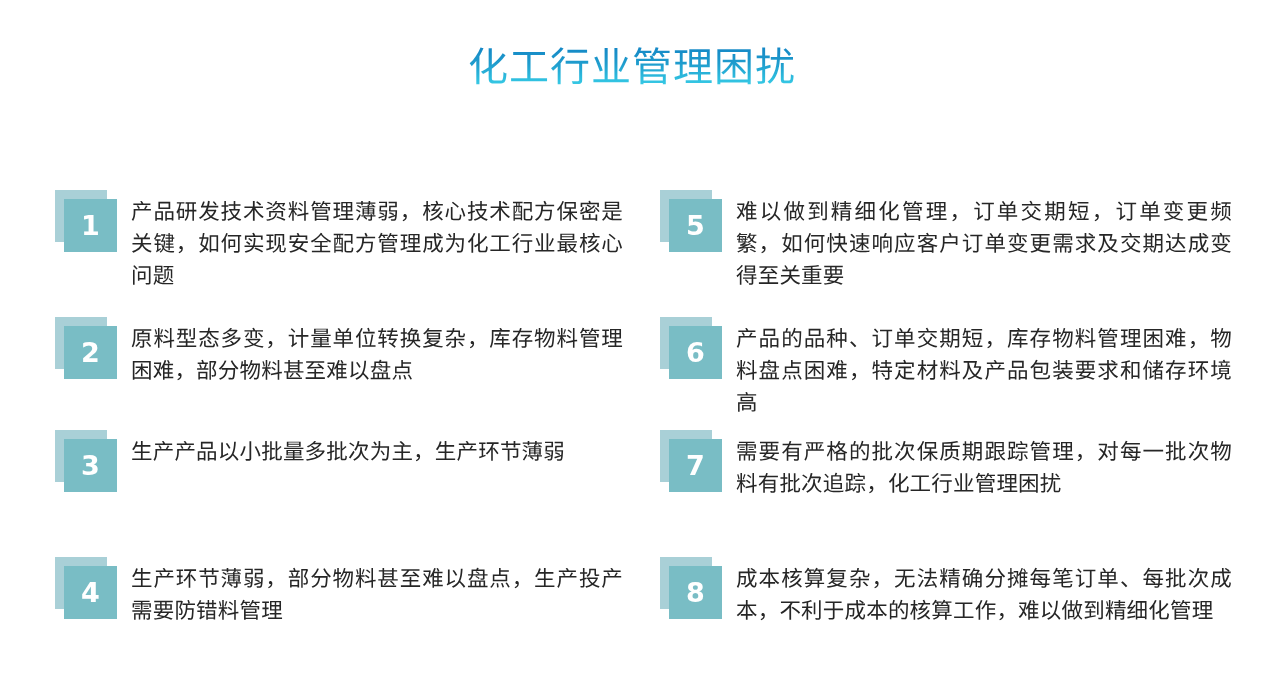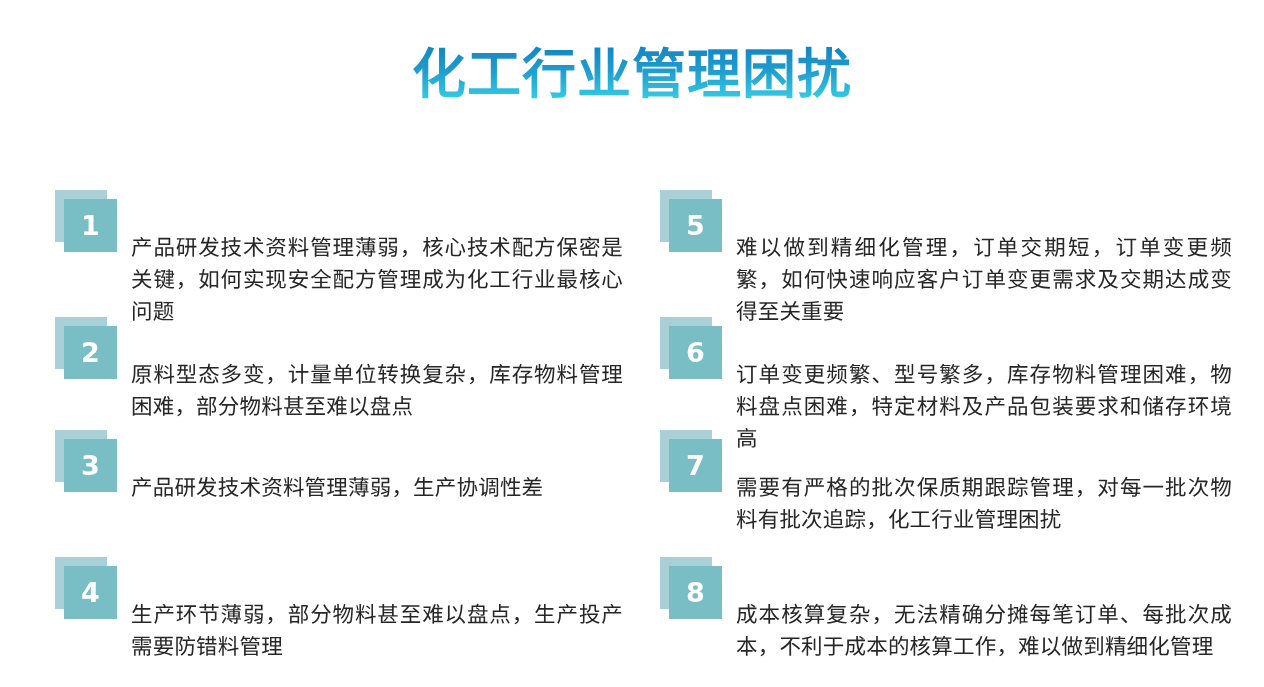--- a/index.html
+++ b/index.html
@@ -16,22 +16,22 @@
     position: relative;
   }
 
   
   .slide-title {
     position: absolute;
     top: 44px;
     left: 0;
     width: 1264px;
     text-align: center;
-    font-size: 54px;
-    font-weight: bold;
+    font-size: 40px;
+    font-weight: normal;
     letter-spacing: 1px;
     line-height: 1.15;
     background-image: linear-gradient(180deg, #1283c4 0%, #1f9ccd 42%, #2fc0e0 78%, #45d3ea 100%);
     -webkit-background-clip: text;
     background-clip: text;
     color: transparent;
     -webkit-text-fill-color: transparent;
     white-space: nowrap;
   }
 
@@ -105,21 +105,20 @@
   .item-text {
     position: absolute;
     left: 76px;
     top: 6px;
     width: 492px;
     font-size: 21.5px;
     line-height: 32px;
     color: #262626;
     text-align: justify;
     letter-spacing: 0.2px;
-    margin-top: 36px;
   }
   .column.right .item-text {
     width: 496px;
   }
 </style>
 </head>
 <body>
 
 <div class="slide-title">化工行业管理困扰</div>
 
@@ -144,21 +143,21 @@
       </div>
       <div class="item-text">原料型态多变，计量单位转换复杂，库存物料管理困难，部分物料甚至难以盘点</div>
     </div>
 
     <div class="item item-3">
       <div class="badge">
         <span class="sq-back"></span>
         <span class="sq-front"></span>
         <span class="num">3</span>
       </div>
-      <div class="item-text">产品研发技术资料管理薄弱，生产协调性差</div>
+      <div class="item-text">生产产品以小批量多批次为主，生产环节薄弱</div>
     </div>
 
     <div class="item item-4">
       <div class="badge">
         <span class="sq-back"></span>
         <span class="sq-front"></span>
         <span class="num">4</span>
       </div>
       <div class="item-text">生产环节薄弱，部分物料甚至难以盘点，生产投产需要防错料管理</div>
     </div>
@@ -175,21 +174,21 @@
       </div>
       <div class="item-text">难以做到精细化管理，订单交期短，订单变更频繁，如何快速响应客户订单变更需求及交期达成变得至关重要</div>
     </div>
 
     <div class="item item-6">
       <div class="badge">
         <span class="sq-back"></span>
         <span class="sq-front"></span>
         <span class="num">6</span>
       </div>
-      <div class="item-text">订单变更频繁、型号繁多，库存物料管理困难，物料盘点困难，特定材料及产品包装要求和储存环境高</div>
+      <div class="item-text">产品的品种、订单交期短，库存物料管理困难，物料盘点困难，特定材料及产品包装要求和储存环境高</div>
     </div>
 
     <div class="item item-7">
       <div class="badge">
         <span class="sq-back"></span>
         <span class="sq-front"></span>
         <span class="num">7</span>
       </div>
       <div class="item-text">需要有严格的批次保质期跟踪管理，对每一批次物料有批次追踪，化工行业管理困扰</div>
     </div>

